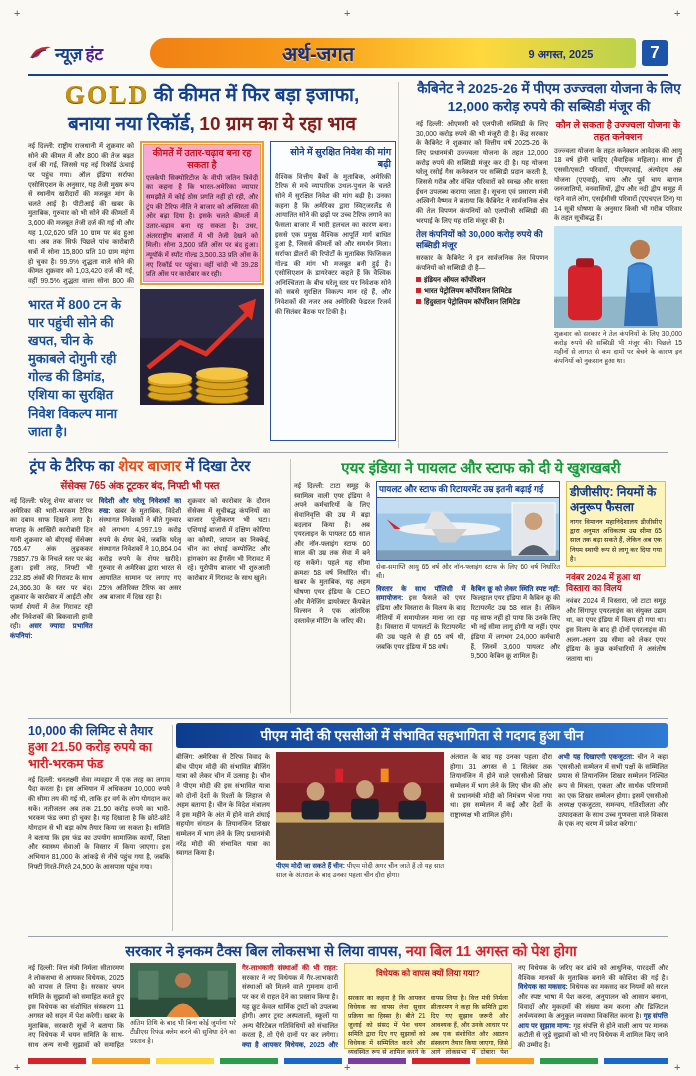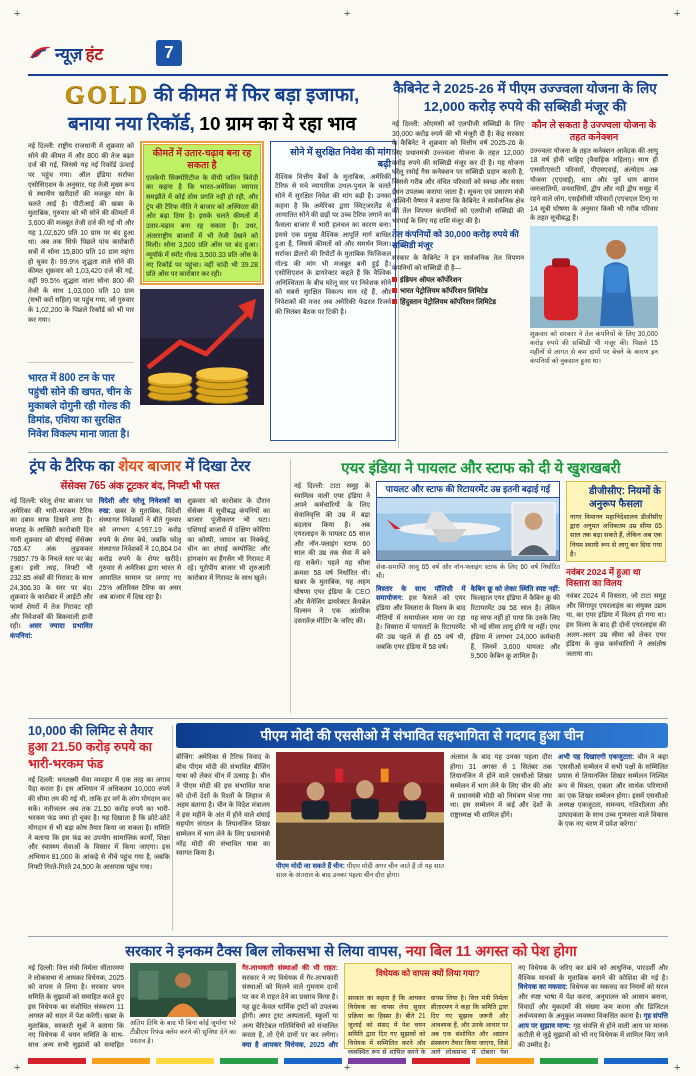--- a/index.html
+++ b/index.html
@@ -5,46 +5,46 @@
   * { margin:0; padding:0; box-sizing:border-box; }
   html,body { background:#d9d6cd; }
   body { font-family:"Liberation Sans","DejaVu Sans",sans-serif; }
   #page { position:relative; width:696px; height:1076px; margin:0 auto; background:#fbf9f3; overflow:hidden; }
   .crop { position:absolute; color:#666; font-size:11px; line-height:1; }
 
   
   #masthead { position:absolute; left:28px; top:34px; width:640px; height:38px; display:flex; align-items:center; }
   .logo { display:flex; align-items:center; gap:3px; width:122px; }
   .logo-blue { color:#13418f; font-weight:bold; font-size:17px; }
-  .logo-red { color:#b91c1c; font-weight:bold; font-size:17px; }
+  .logo-red { color:#4c1d95; font-weight:bold; font-size:17px; }
   .banner { flex:1; height:30px; border-radius:15px 4px 4px 15px; background:linear-gradient(90deg,#f08013 0%,#f9a01b 35%,#ffd93d 68%,#b8d24b 100%); display:flex; align-items:center; position:relative; }
   .banner-title { flex:1; text-align:center; font-size:20px; font-weight:bold; color:#1a2f7a; text-shadow:0 1px 0 #ffe9a8; }
   .banner-date { width:150px; text-align:center; font-size:11px; font-weight:bold; color:#1a2f7a; }
   .pageno { width:26px; height:26px; margin-left:6px; background:#1b54a8; color:#fff; font-size:17px; font-weight:bold; display:flex; align-items:center; justify-content:center; border-radius:3px; }
   .hline { position:absolute; left:28px; width:640px; height:0; border-top:1px solid #9aa0ad; }
   .hline.navy { border-top:2px solid #1b3f94; }
   .vline { position:absolute; width:0; border-left:1px solid #c4c4bc; }
 
   
   .small { font-size:6.8px; line-height:1.42; text-align:justify; color:#1d1d1d; overflow:hidden; }
   .lead { font-weight:bold; color:#13418f; }
   .lead-red { font-weight:bold; color:#c01722; }
   section { position:absolute; overflow:hidden; }
 
   
   #gold-headline { text-align:center; }
   .gold-word { font-family:"Liberation Serif","DejaVu Serif",serif; font-size:26px; font-weight:bold; color:#c59312; letter-spacing:2px; text-shadow:0 1px 0 #7a5a07; vertical-align:-2px; }
   .gh-blue { font-size:19px; font-weight:bold; color:#13418f;margin-top:16px; }
-  .gh-red { font-size:19px; font-weight:bold; color:#000000; }
+  .gh-red { font-size:19px; font-weight:bold; color:#7f1d1d; }
   #gold-cols { display:flex; gap:6px; margin-top:5px; height:300px; }
   .gcol1 { width:106px; display:flex; flex-direction:column; }
   .gcol2 { width:124px; display:flex; flex-direction:column; }
   .gcol3 { width:126px; }
-  .highlight { margin-top:auto; font-size:10px; font-weight:bold; color:#14509e; line-height:1.4; border-top:1px solid #c9c9c0; padding-top:8px; }
-  .boxA { border:2px solid #e8a13a; box-shadow:inset 0 0 0 1px #fff,inset 0 0 0 2px #e8a13a; padding:4px; background:#bef264; }
+  .highlight { margin-top:auto; font-size:13px; font-weight:bold; color:#14509e; line-height:1.4; border-top:1px solid #c9c9c0; padding-top:8px; }
+  .boxA { border:2px solid #e8a13a; box-shadow:inset 0 0 0 1px #fff,inset 0 0 0 2px #e8a13a; padding:4px; background:#f9a8d4; }
   .boxA h4 { font-size:9.5px; color:#c01722; text-align:center; margin-bottom:2px; line-height:1.25; }
   .boxB { border:1.5px solid #2a52a0; padding:4px; background:#fbfdff; height:100%; }
   .boxB h4 { font-size:9.5px; color:#13418f; text-align:right; margin-bottom:2px; line-height:1.25; }
   .img { display:block; width:100%; }
 
   
   #ujjwala h2 { font-size:13.5px; color:#13418f; text-align:center; line-height:1.3; margin-bottom:4px; }
   #ujjwala-cols { display:flex; gap:6px; height:308px; }
   .ucol1 { width:132px; }
   .ucol2 { width:128px; }
@@ -62,25 +62,25 @@
   #tariff-cols { display:flex; gap:6px; height:196px; }
   #tariff-cols > div { flex:1; }
 
   
   #airindia h2 { font-size:15px; font-weight:bold; color:#169a3c; text-align:center; margin-bottom:4px; }
   #air-cols { display:flex; gap:6px; height:222px; }
   .acol1 { width:76px; }
   .acol2 { width:184px; }
   .acol3 { width:100px; }
   .abox { border:1.2px solid #2a52a0; background:#fff; }
-  .abox h4 { font-size:8.8px; color:#13418f; text-align:center; padding:2px; border-bottom:1px solid #2a52a0; line-height:1.25; }
+  .abox h4 { font-size:8.8px; color:#13418f; padding:2px; border-bottom:1px solid #2a52a0; line-height:1.25; }
   .amini { display:flex; gap:5px; margin-top:3px; }
   .amini > div { flex:1; }
   .ybox { background:#fdf4bc; border:1px solid #dcc045; padding:3px; }
-  .ybox h4 { font-size:10px; color:#123a8a; line-height:1.25; margin-bottom:2px;margin-left:19px; }
+  .ybox h4 { font-size:12px; color:#123a8a; line-height:1.25; margin-bottom:2px; }
   .ybox .small { font-size:6.5px; }
   .sb2 { font-size:8.8px; font-weight:bold; color:#c01722; line-height:1.25; margin:5px 0 2px; }
 
   
   #fund h2 { line-height:1.3; margin-bottom:3px; }
   #fund h2 .l1 { display:block; font-size:12.5px; color:#13418f; }
   #fund h2 .l2 { display:block; font-size:12.5px; color:#d6222a; }
 
   
   #china-bar { height:25px; background:linear-gradient(90deg,#0d3c8e,#2f7ad4); color:#fff; font-size:13.5px; font-weight:bold; text-align:center; line-height:25px; border-radius:3px; }
@@ -123,20 +123,24 @@
   <span class="crop" style="left:674px;top:1062px">+</span>
 
   <header id="masthead">
     <div class="logo">
       <svg viewBox="0 0 24 20" width="24" height="20">
         <path d="M2 15 Q8 2 23 4 Q14 7 12 11 Q10 15 2 15 Z" fill="#d6222a"></path>
         <path d="M4 15 Q10 8 18 7" stroke="#13418f" stroke-width="1.4" fill="none"></path>
       </svg>
       <span class="logo-blue">न्यूज़</span>
       <span class="logo-red">हंट</span>
+    </div>
+    <div class="banner">
+      <span class="banner-title">अर्थ-जगत</span>
+      <span class="banner-date">9 अगस्त, 2025</span>
     </div>
     <div class="pageno">7</div>
   </header>
   <div class="hline navy" style="top:74px"></div>
 
   <section id="gold" style="left:28px;top:80px;width:368px;height:370px">
     <div id="gold-headline">
       <div>
         <span class="gold-word">GOLD</span>
         <span class="gh-blue">की कीमत में फिर बड़ा इजाफा,</span>
@@ -178,21 +182,21 @@
         <div class="boxB">
           <h4>सोने में सुरक्षित निवेश की मांग बढ़ी</h4>
           <p class="small">वैश्विक वित्तीय बैंकों के मुताबिक, अमेरिकी टैरिफ से मचे व्यापारिक उथल-पुथल के चलते सोने में सुरक्षित निवेश की मांग बढ़ी है। उनका कहना है कि अमेरिका द्वारा स्विट्जरलैंड से आयातित सोने की छड़ों पर उच्च टैरिफ लगाने का फैसला बाजार में भारी हलचल का कारण बना। इससे एक प्रमुख वैश्विक आपूर्ति मार्ग बाधित हुआ है, जिससे कीमतों को और समर्थन मिला। सर्राफा डीलरों की रिपोर्टों के मुताबिक फिजिकल गोल्ड की मांग भी मजबूत बनी हुई है। एसोसिएशन के डायरेक्टर कहते हैं कि वैश्विक अनिश्चितता के बीच घरेलू स्तर पर निवेशक सोने को सबसे सुरक्षित विकल्प मान रहे हैं, और निवेशकों की नजर अब अमेरिकी फेडरल रिजर्व की सितंबर बैठक पर टिकी है।</p>
         </div>
       </div>
     </div>
   </section>
 
   <div class="vline" style="left:398px;top:82px;height:366px"></div>
 
-  <section id="ujjwala" style="left:392px;top:80px;width:266px;height:370px">
+  <section id="ujjwala" style="left:416px;top:80px;width:266px;height:370px">
     <h2>कैबिनेट ने 2025-26 में पीएम उज्ज्वला योजना के लिए 12,000 करोड़ रुपये की सब्सिडी मंजूर की</h2>
     <div id="ujjwala-cols">
       <div class="ucol1">
         <p class="small">नई दिल्ली: ओएमसी को एलपीजी सब्सिडी के लिए 30,000 करोड़ रुपये की भी मंजूरी दी है। केंद्र सरकार के कैबिनेट ने शुक्रवार को वित्तीय वर्ष 2025-26 के लिए प्रधानमंत्री उज्ज्वला योजना के तहत 12,000 करोड़ रुपये की सब्सिडी मंजूर कर दी है। यह योजना घरेलू रसोई गैस कनेक्शन पर सब्सिडी प्रदान करती है, जिससे गरीब और वंचित परिवारों को स्वच्छ और सस्ता ईंधन उपलब्ध कराया जाता है। सूचना एवं प्रसारण मंत्री अश्विनी वैष्णव ने बताया कि कैबिनेट ने सार्वजनिक क्षेत्र की तेल विपणन कंपनियों को एलपीजी सब्सिडी की भरपाई के लिए यह राशि मंजूर की है।</p>
         <p class="usub">तेल कंपनियों को 30,000 करोड़ रुपये की सब्सिडी मंजूर</p>
         <p class="small">सरकार के कैबिनेट ने इन सार्वजनिक तेल विपणन कंपनियों को सब्सिडी दी है—</p>
         <ul class="companies">
           <li>इंडियन ऑयल कॉर्पोरेशन</li>
           <li>भारत पेट्रोलियम कॉर्पोरेशन लिमिटेड</li>
           <li>हिंदुस्तान पेट्रोलियम कॉर्पोरेशन लिमिटेड</li>

